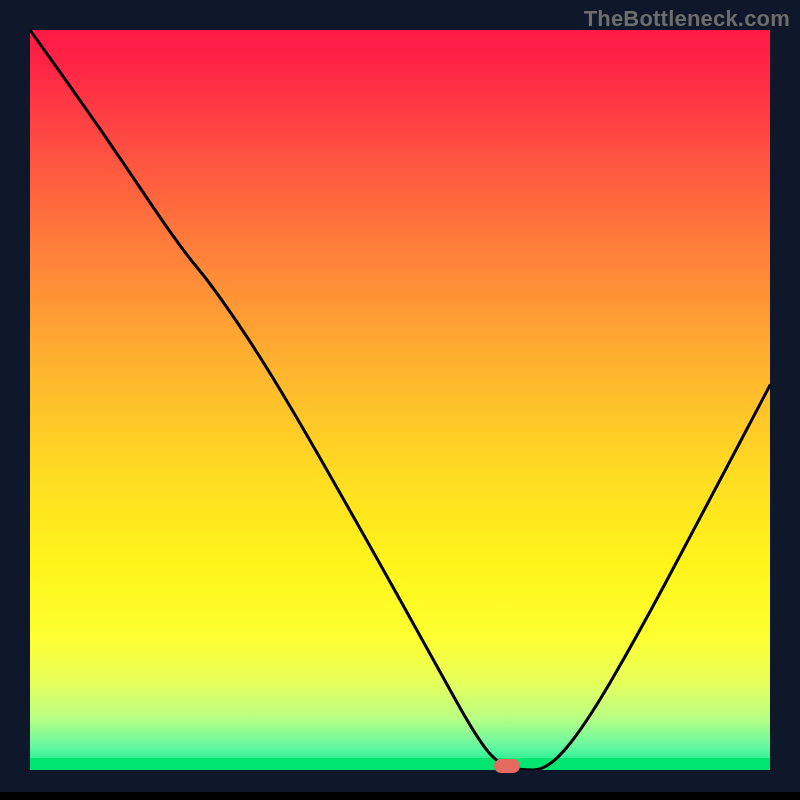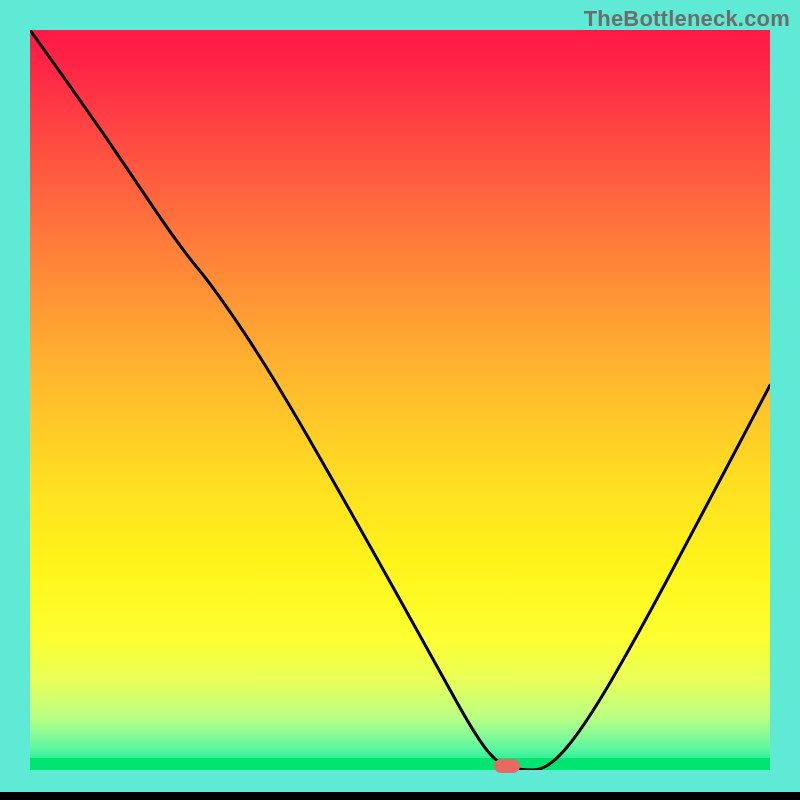--- a/index.html
+++ b/index.html
@@ -8,21 +8,21 @@
     width: 800px;
     height: 800px;
     background: #000;
     font-family: Arial, Helvetica, sans-serif;
     overflow: hidden;
   }
   .canvas {
     position: relative;
     width: 800px;
     height: 792px;
-    background: #5eead4;
+    background: #0f172a;
   }
   .watermark {
     position: absolute;
     top: 6px;
     right: 10px;
     font-size: 22px;
     font-weight: 600;
     color: #6d6d6d;
     letter-spacing: 0.2px;
     user-select: none;

